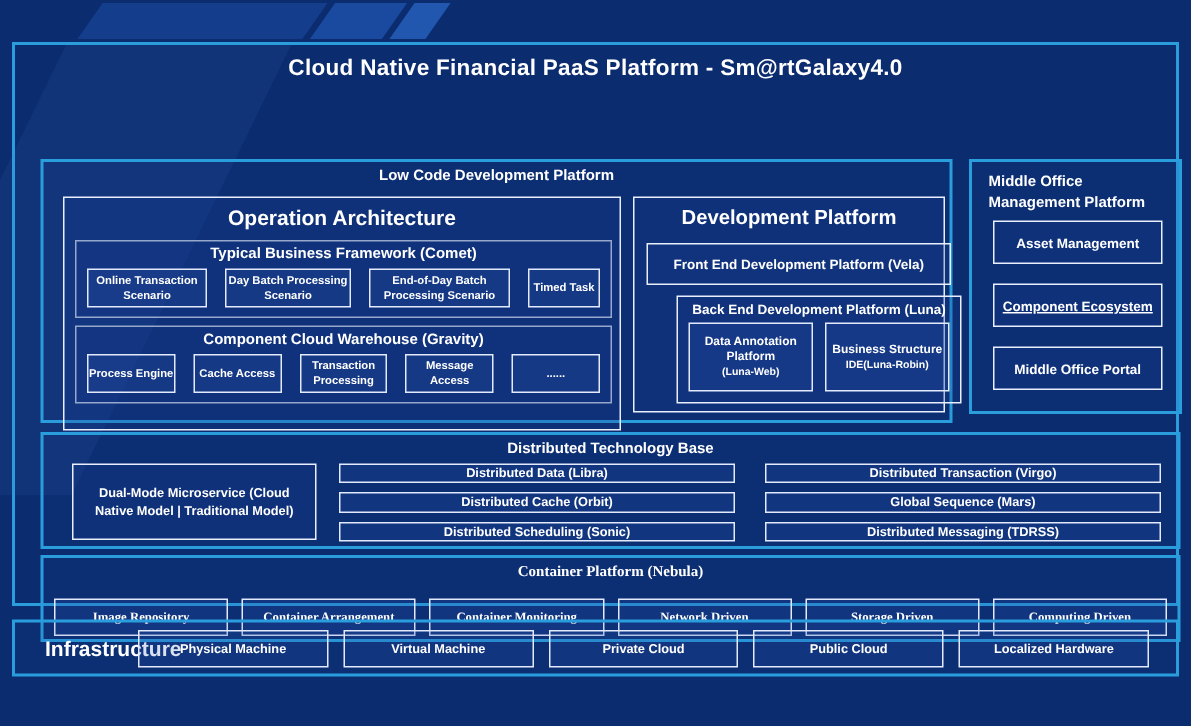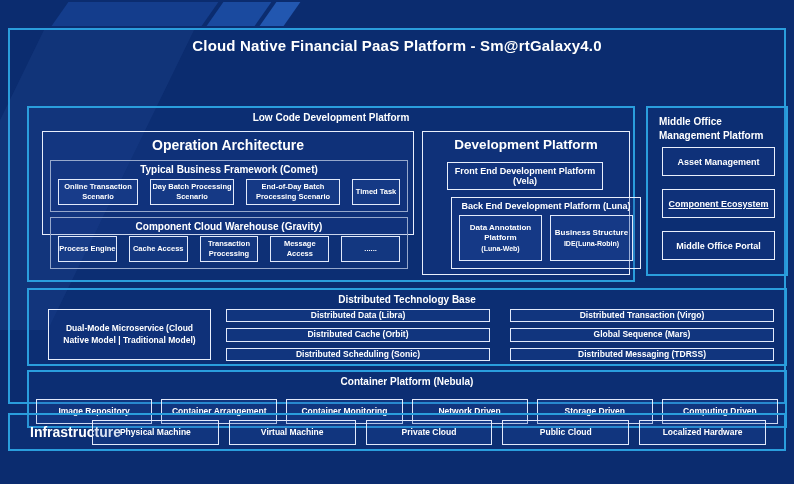--- a/index.html
+++ b/index.html
@@ -58,31 +58,31 @@
     border:1px solid #e2eafb;
     background:rgba(45,90,180,0.18);
     display:flex; flex-direction:column; align-items:center; justify-content:center;
     text-align:center; font-size:7.5px; line-height:1.3;
   }
   .chip-row { display:flex; gap:12px; margin:4px 7px 0 7px; height:26px; }
   .chip-row .chip { flex:1; }
 
   
   .lowcode   { left:17px; top:76px;  width:608px; height:176px; }
-  .op-arch   { left:13px; top:23px;  width:372px; height:104px; }
+  .op-arch   { left:13px; top:23px;  width:372px; height:156px; }
   .comet     { left:7px;  top:28px;  width:358px; height:52px; }
   .gravity   { left:7px;  top:85px;  width:358px; height:52px; }
   .comet .chip-row .chip:nth-child(1){ flex:0 0 80px; }
   .comet .chip-row .chip:nth-child(2){ flex:0 0 84px; }
   .comet .chip-row .chip:nth-child(3){ flex:0 0 94px; }
   .comet .chip-row .chip:nth-child(4){ flex:1; }
 
   .dev-plat  { left:393px; top:23px; width:208px; height:144px; }
-  .vela-box  { left:24px; top:30px; width:156px; height:28px;
-               display:flex; align-items:center; justify-content:center; font-size:9px; text-align:center; }
+  .vela-box  { left:8px; top:30px; width:203px; height:28px;
+               display:flex; align-items:center; justify-content:center; font-size:9px; text-align:left; }
   .luna-box  { left:8px; top:65px; width:190px; height:72px;margin-left:20px; }
   .luna-chips{ display:flex; gap:8px; margin:4px 7px 0 7px; height:46px; }
   .luna-chips .chip { flex:1; font-size:8px; }
   .chip .sub { font-size:7px; }
 
   
   .mid-office { left:636px; top:76px; width:142px; height:170px; }
   .mo-label   { position:absolute; left:11px; top:7px; width:120px; font-size:10px; line-height:1.35; text-align:left; }
   .mo-box     { left:14px; width:113px; height:29px;
                 display:flex; align-items:center; justify-content:center; font-size:9px; text-align:center; }
@@ -90,21 +90,21 @@
   
   .distributed { left:17px; top:258px; width:760px; height:78px; }
   .dual-mode   { left:19px; top:19px; width:163px; height:51px;
                  display:flex; align-items:center; justify-content:center;
                  text-align:center; font-size:8.5px; line-height:1.35; padding:2px 8px; }
   .dist-grid   { position:absolute; left:197px; top:19px; width:548px; height:52px;
                  display:grid; grid-template-columns:repeat(2,1fr); column-gap:20px; row-gap:6px; }
   .dist-grid .chip { font-size:8.5px; }
 
   
-  .containerp  { left:17px; top:340px; width:760px; height:58px; }
+  .containerp  { left:17px; top:340px; width:760px; height:58px;font-family:Liberation Serif, serif; }
   .cp-row      { position:absolute; left:7px; right:7px; top:27px; height:25px; display:flex; gap:9px; }
   .cp-row .chip{ flex:1; font-size:8.5px; }
 
   
   .infra       { position:absolute; left:8px; top:413px; width:778px; height:38px;
                  border:2px solid #2a9edd; background:rgba(30,72,160,0.10); }
   .infra-label { position:absolute; left:20px; top:0; height:34px; line-height:34px; font-size:14px; }
   .infra-row   { position:absolute; left:82px; right:18px; top:5px; height:25px; display:flex; gap:10px; }
   .infra-row .chip { flex:1; font-size:8.5px; }
 </style>

